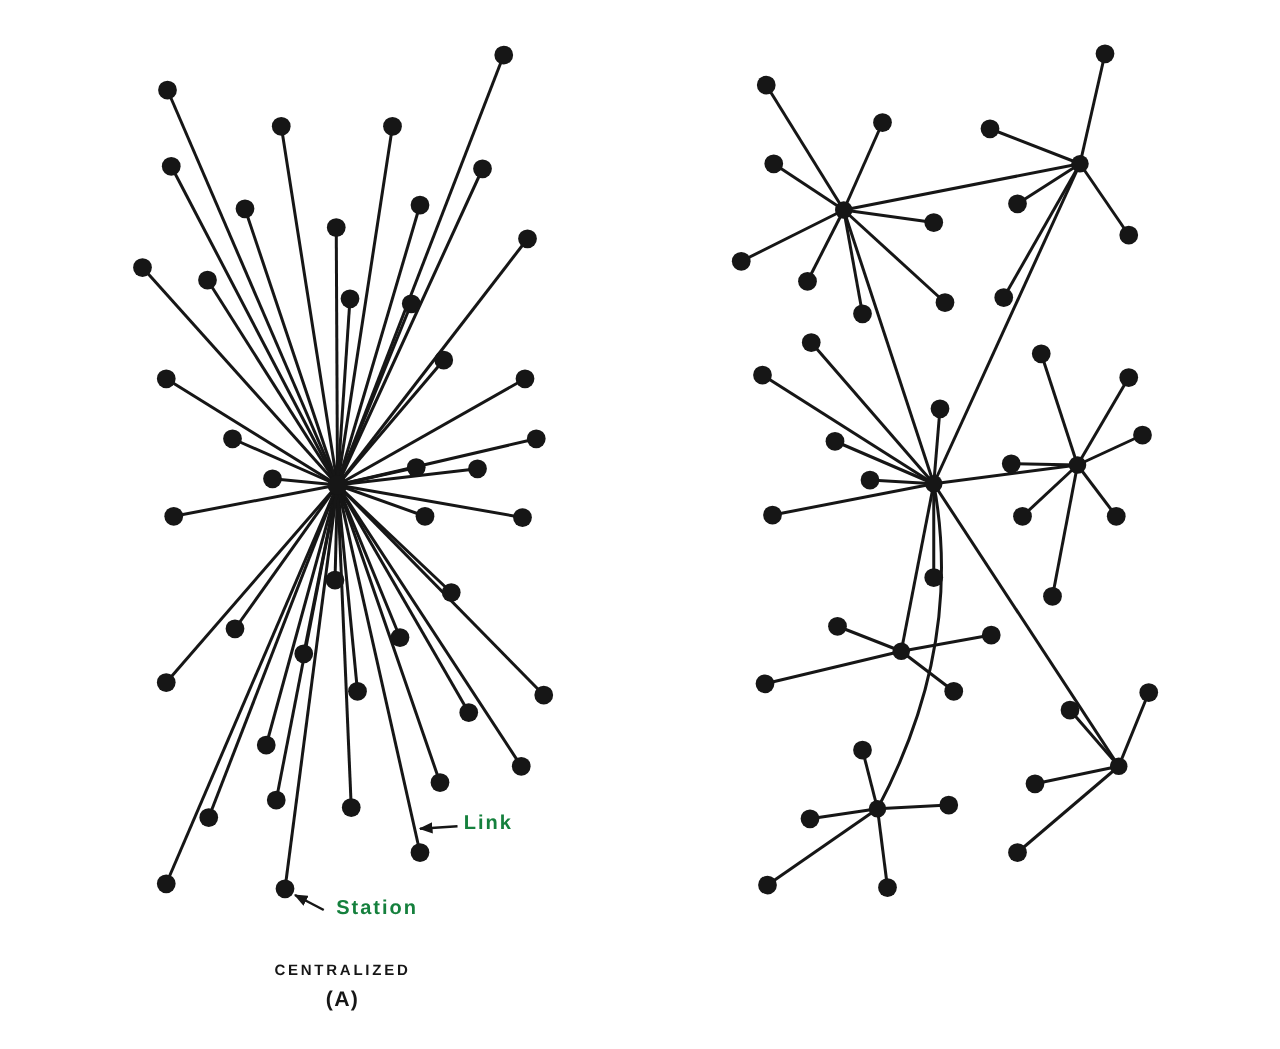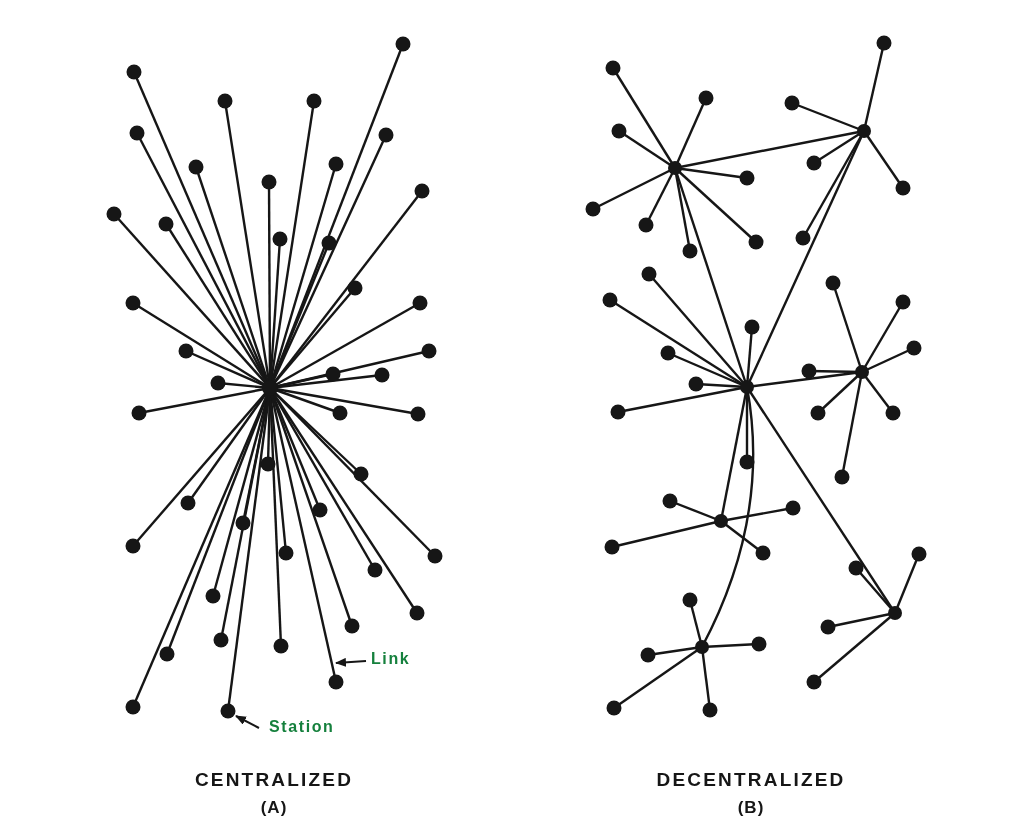--- a/index.html
+++ b/index.html
@@ -1,20 +1,20 @@
 <!DOCTYPE html>
 <html><head>
 <meta charset="utf-8">
 <style>
   html,body{margin:0;padding:0;background:#ffffff;}
   .canvas{position:relative;width:1024px;height:839px;background:#ffffff;overflow:hidden;
           font-family:"Liberation Sans","DejaVu Sans",sans-serif;}
   svg{position:absolute;left:0;top:0;display:block;}
   .caption{position:absolute;text-align:center;transform:translateX(-50%);color:#161616;font-weight:700;}
-  .cap-title{font-size:19px;letter-spacing:2.2px;white-space:nowrap;}
+  .cap-title{font-size:12px;letter-spacing:2.2px;white-space:nowrap;}
   .cap-sub{font-size:17px;letter-spacing:1px;margin-top:7px;}
   .cap-a{left:274px;top:769px;}
   .cap-b{left:751px;top:769px;}
   .anno{position:absolute;font-size:16px;font-weight:600;letter-spacing:1.6px;color:#15803d;white-space:nowrap;}
   .anno-link{left:371px;top:650px;}
   .anno-station{left:269px;top:718px;}
 </style>
 </head>
 <body>
 
@@ -215,21 +215,17 @@
         <line x1="366" y1="661" x2="336" y2="663" stroke="#161616" stroke-width="2" marker-end="url(#arrowhead)"></line>
         <line x1="259" y1="728" x2="236" y2="716" stroke="#161616" stroke-width="2" marker-end="url(#arrowhead)"></line>
       </g>
   </svg>
 
   <div class="caption cap-a">
     <div class="cap-title">CENTRALIZED</div>
     <div class="cap-sub">(A)</div>
   </div>
 
-  <div class="caption cap-b">
-    <div class="cap-title">DECENTRALIZED</div>
-    <div class="cap-sub">(B)</div>
-  </div>
 
   <div class="anno anno-link">Link</div>
   <div class="anno anno-station">Station</div>
 
 </div>
 
 </body></html>

